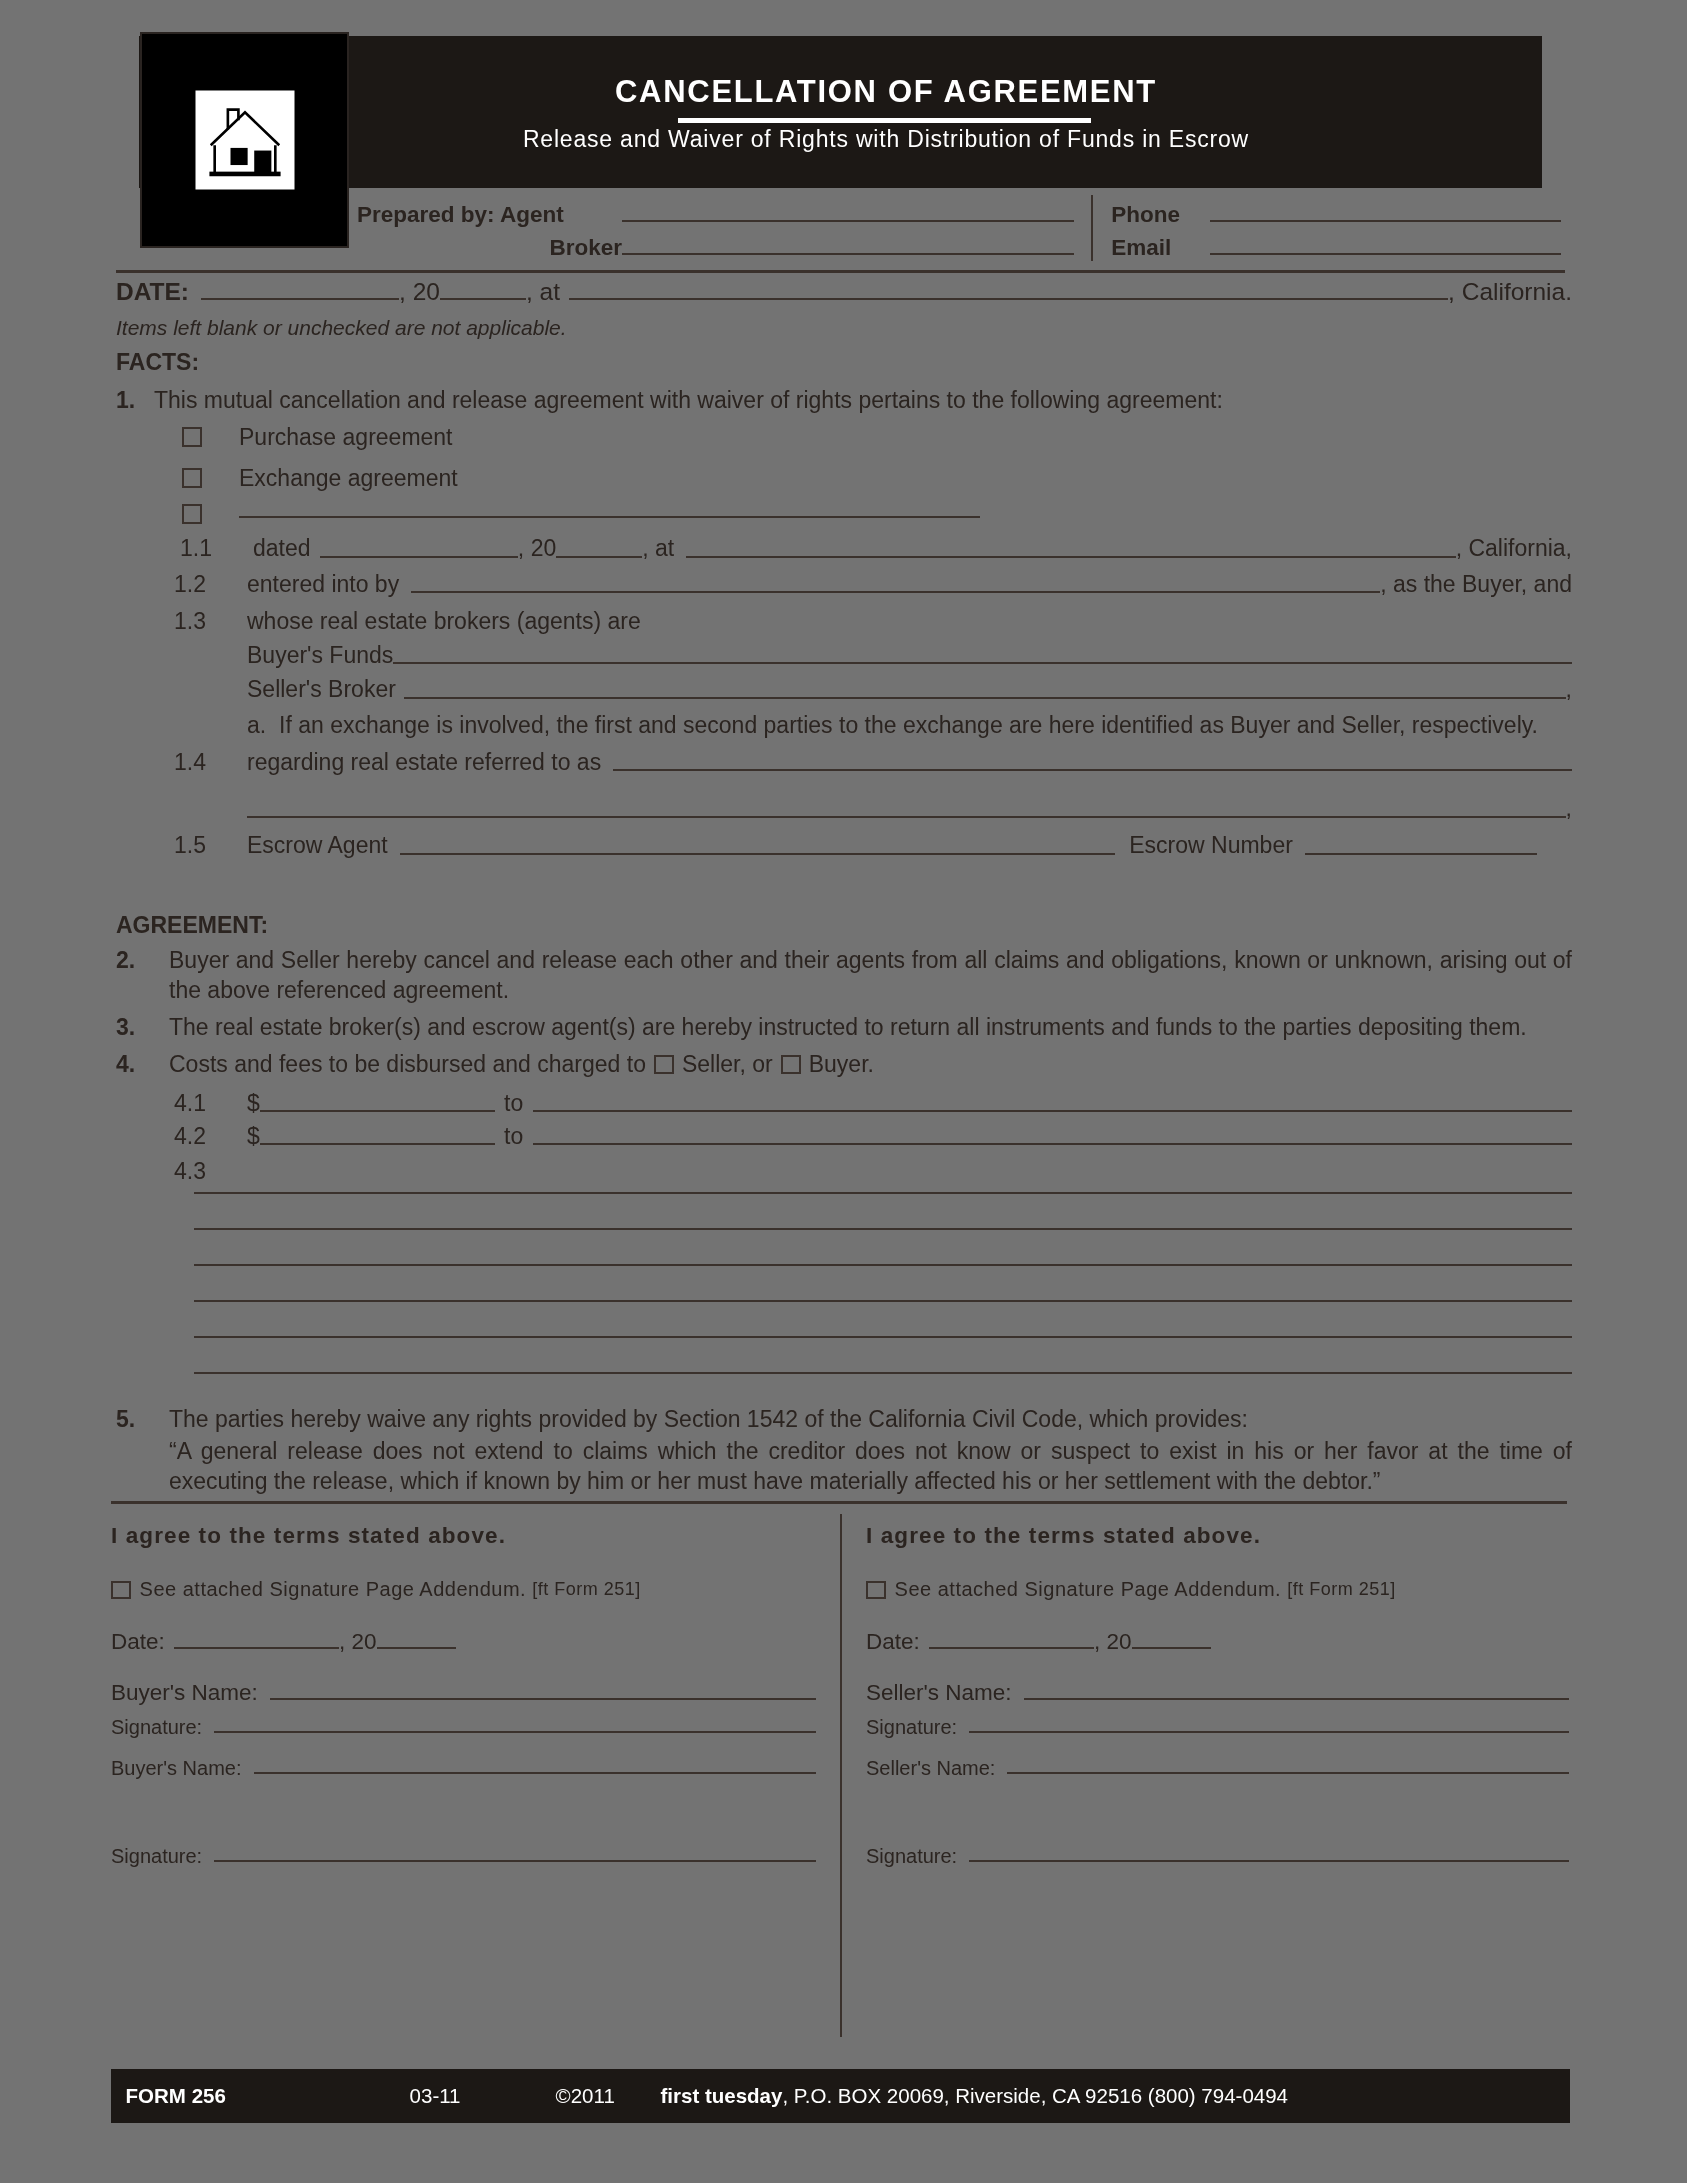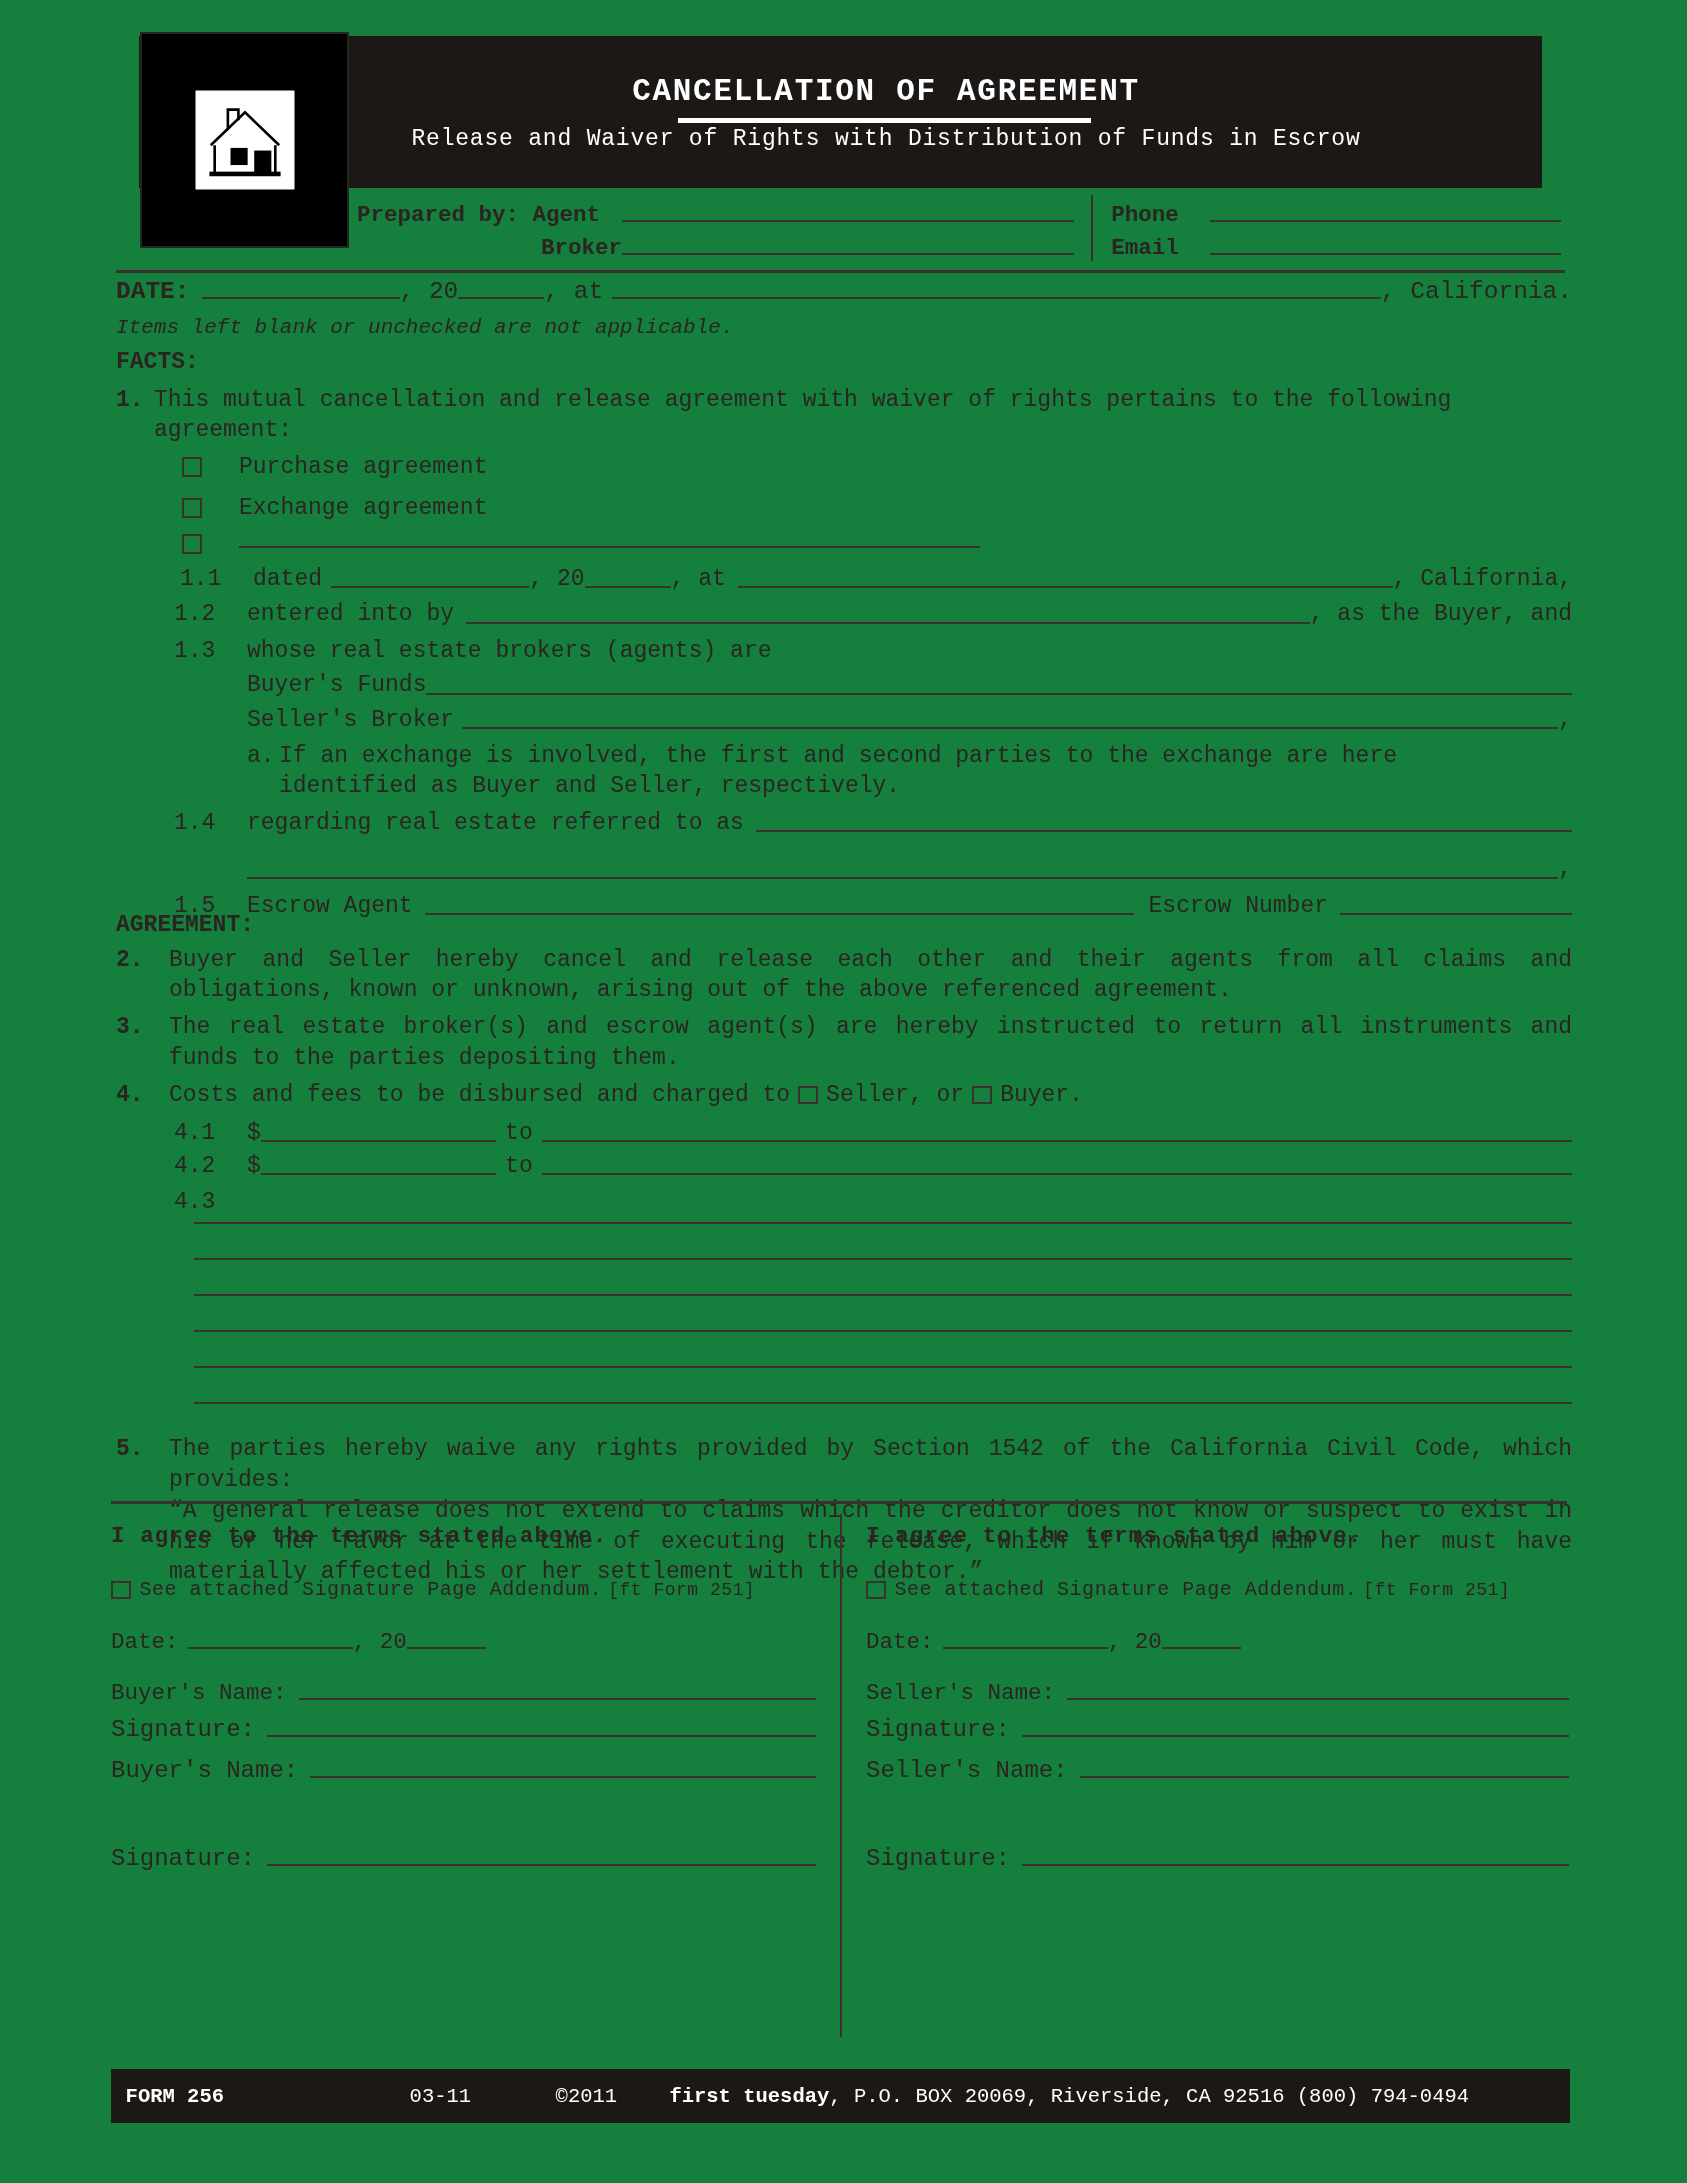--- a/index.html
+++ b/index.html
@@ -4,22 +4,22 @@
 <style>
   html, body {
     margin: 0;
     padding: 0;
     background: #000000;
   }
   .page {
     position: relative;
     width: 1687px;
     height: 2183px;
-    background: #15803d;
-    font-family: Liberation Mono, monospace;
+    background: #737373;
+    font-family: Liberation Sans, sans-serif;
     color: #2b2420;
     overflow: hidden;
   }
 
   
   .rule {
     flex: 1 1 auto;
     border-bottom: 2px solid #3a312c;
     align-self: flex-end;
     margin-bottom: 6px;
@@ -227,21 +227,21 @@
   }
   .sig-name {
     display: flex;
     align-items: flex-end;
     margin-top: 25px;
     font-size: 22.5px;
   }
   .sig-sig {
     display: flex;
     align-items: center;
-    font-size: 24px;
+    font-size: 20px;
   }
   .sp-1 { position: absolute; top: 202px; left: 0; right: 24px; }
   .sig-col.right .sp-1 { left: 24px; right: 0; }
   .sp-2 { position: absolute; top: 243px; left: 0; right: 24px; }
   .sig-col.right .sp-2 { left: 24px; right: 0; }
   .sp-3 { position: absolute; top: 331px; left: 0; right: 24px; }
   .sig-col.right .sp-3 { left: 24px; right: 0; }
 
   
   .footer {

